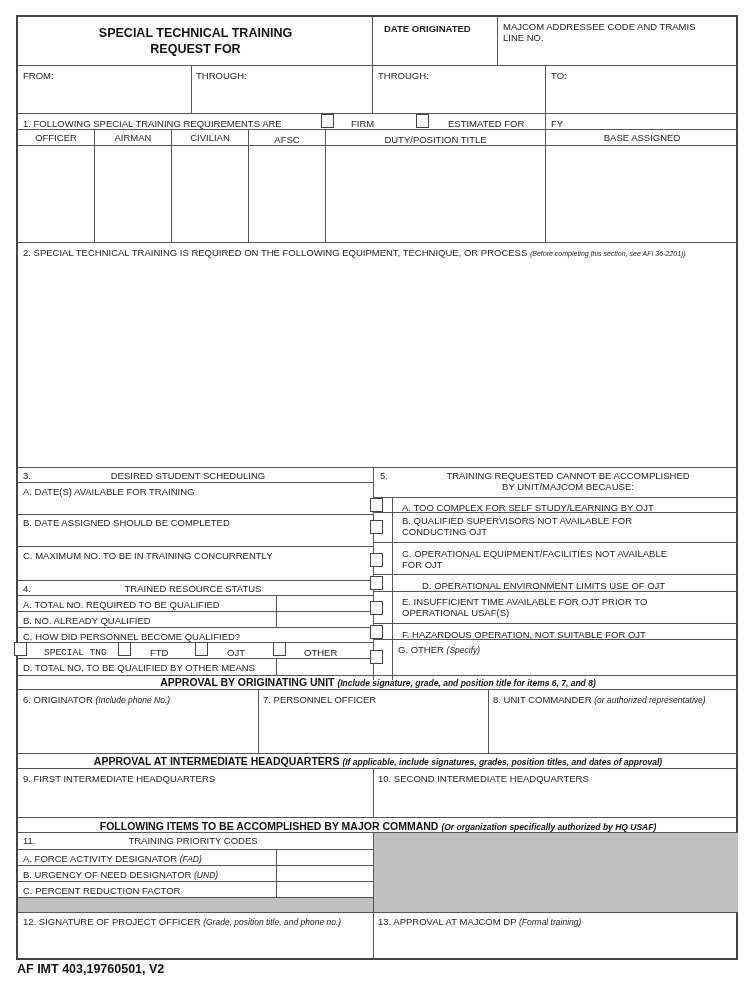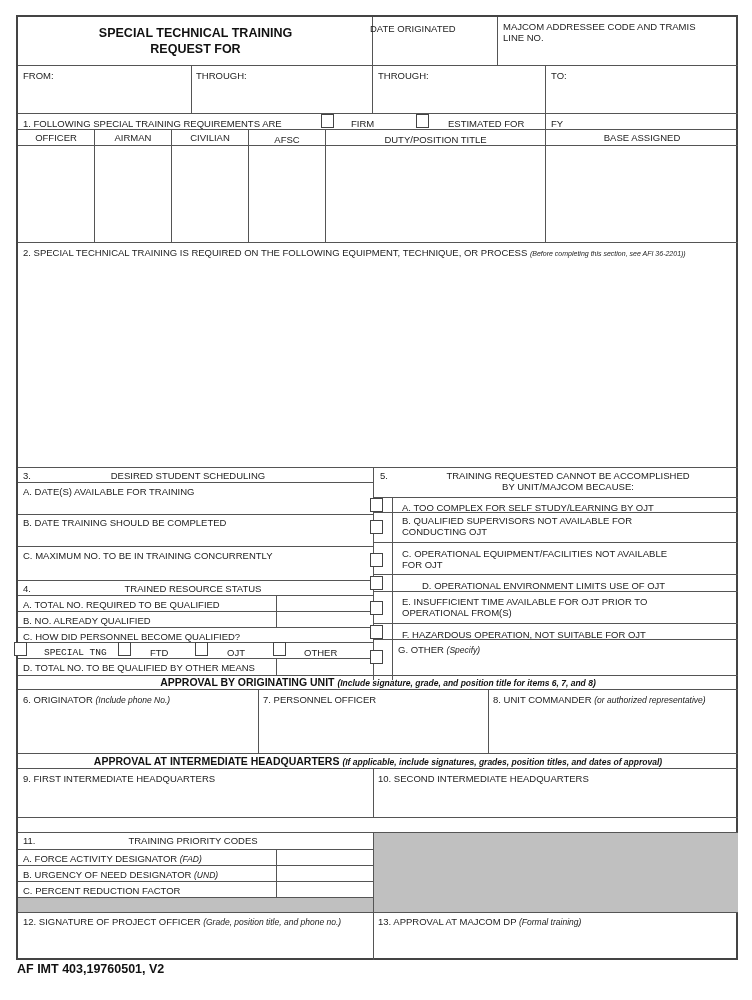--- a/index.html
+++ b/index.html
@@ -23,21 +23,21 @@
 <body>
 
 <div class="form">
 
   <div class="title">
     <div>SPECIAL TECHNICAL TRAINING</div>
     <div>REQUEST FOR</div>
   </div>
   <div class="vl" style="left:354px; top:0; height:96px;"></div>
   <div class="vl" style="left:479px; top:0; height:48px;"></div>
-  <div class="lbl" style="left:352px; top:6px;">DATE ORIGINATED</div>
+  <div class="lbl" style="left:366px; top:6px;font-weight:bold;">DATE ORIGINATED</div>
   <div class="field" style="left:356px; top:18px; width:122px; height:28px;"></div>
   <div class="lbl" style="left:485px; top:4px;">
     <div>MAJCOM ADDRESSEE CODE AND TRAMIS</div>
     <div>LINE NO.</div>
   </div>
   <div class="field" style="left:481px; top:28px; width:238px; height:18px;"></div>
   <div class="hl" style="left:0; top:48px; width:720px;"></div>
 
   <div class="vl" style="left:173px; top:48px; height:48px;"></div>
   <div class="vl" style="left:527px; top:48px; height:48px;"></div>
@@ -91,21 +91,21 @@
 
   <div class="vl" style="left:355px; top:450px; height:213px;"></div>
   <div class="vl" style="left:374px; top:480px; height:183px;"></div>
 
   <div class="lbl" style="left:5px; top:453px;">3.</div>
   <div class="lbl ctr" style="left:30px; top:453px; width:280px;">DESIRED STUDENT SCHEDULING</div>
   <div class="hl" style="left:0; top:465px; width:355px;"></div>
   <div class="lbl" style="left:5px; top:469px;">A. DATE(S) AVAILABLE FOR TRAINING</div>
   <div class="field" style="left:2px; top:481px; width:350px; height:16px;"></div>
   <div class="hl" style="left:0; top:497px; width:355px;"></div>
-  <div class="lbl" style="left:5px; top:500px;">B. DATE TRAINING SHOULD BE COMPLETED</div>
+  <div class="lbl" style="left:5px; top:500px;">B. DATE ASSIGNED SHOULD BE COMPLETED</div>
   <div class="field" style="left:2px; top:512px; width:350px; height:16px;"></div>
   <div class="hl" style="left:0; top:529px; width:355px;"></div>
   <div class="lbl" style="left:5px; top:533px;">C. MAXIMUM NO. TO BE IN TRAINING CONCURRENTLY</div>
   <div class="field" style="left:2px; top:545px; width:350px; height:16px;"></div>
   <div class="hl" style="left:0; top:563px; width:355px;"></div>
 
   <div class="lbl" style="left:5px; top:566px;">4.</div>
   <div class="lbl ctr" style="left:60px; top:566px; width:230px;">TRAINED RESOURCE STATUS</div>
   <div class="hl" style="left:0; top:578px; width:355px;"></div>
   <div class="vl" style="left:258px; top:578px; height:32px;"></div>
@@ -156,21 +156,21 @@
   </div>
   <div class="hl" style="left:355px; top:557px; width:365px;"></div>
 
   <div class="cb" style="left:352px; top:559px;"></div>
   <div class="lbl" style="left:384px; top:563px;margin-left:20px;">D.  OPERATIONAL ENVIRONMENT LIMITS USE OF OJT</div>
   <div class="hl" style="left:355px; top:574px; width:365px;"></div>
 
   <div class="cb" style="left:352px; top:584px;"></div>
   <div class="lbl" style="left:384px; top:579px;">
     <div>E. INSUFFICIENT TIME AVAILABLE FOR OJT PRIOR TO</div>
-    <div>OPERATIONAL FROM(S)</div>
+    <div>OPERATIONAL USAF(S)</div>
   </div>
   <div class="hl" style="left:355px; top:606px; width:365px;"></div>
 
   <div class="cb" style="left:352px; top:608px;"></div>
   <div class="lbl" style="left:384px; top:612px;">F.  HAZARDOUS OPERATION, NOT SUITABLE FOR OJT</div>
   <div class="hl" style="left:355px; top:622px; width:365px;"></div>
 
   <div class="cb" style="left:352px; top:633px;"></div>
   <div class="lbl" style="left:380px; top:627px;">
     <span>G. OTHER</span>
@@ -206,20 +206,24 @@
     <span class="note">(If applicable, include signatures, grades, position titles, and dates of approval)</span>
   </div>
   <div class="hl" style="left:0; top:751px; width:720px;"></div>
   <div class="vl" style="left:355px; top:751px; height:49px;"></div>
   <div class="lbl" style="left:5px; top:756px;">9.  FIRST INTERMEDIATE HEADQUARTERS</div>
   <div class="field" style="left:2px; top:769px; width:352px; height:29px;"></div>
   <div class="lbl" style="left:360px; top:756px;">10.  SECOND INTERMEDIATE HEADQUARTERS</div>
   <div class="field" style="left:357px; top:769px; width:361px; height:29px;"></div>
   <div class="hl" style="left:0; top:800px; width:720px;"></div>
 
+  <div class="sechead" style="top:803px;">
+    <span>FOLLOWING ITEMS TO BE ACCOMPLISHED BY MAJOR COMMAND</span>
+    <span class="note">(Or organization specifically authorized by HQ USAF)</span>
+  </div>
   <div class="hl" style="left:0; top:815px; width:720px;"></div>
 
   <div class="gray" style="left:356px; top:816px; width:364px; height:79px;"></div>
   <div class="gray" style="left:0; top:880px; width:355px; height:15px;"></div>
   <div class="vl" style="left:355px; top:815px; height:128px;"></div>
 
   <div class="lbl" style="left:5px; top:818px;">11.</div>
   <div class="lbl ctr" style="left:60px; top:818px; width:230px;">TRAINING PRIORITY CODES</div>
   <div class="hl" style="left:0; top:832px; width:355px;"></div>
   <div class="vl" style="left:258px; top:832px; height:48px;"></div>

